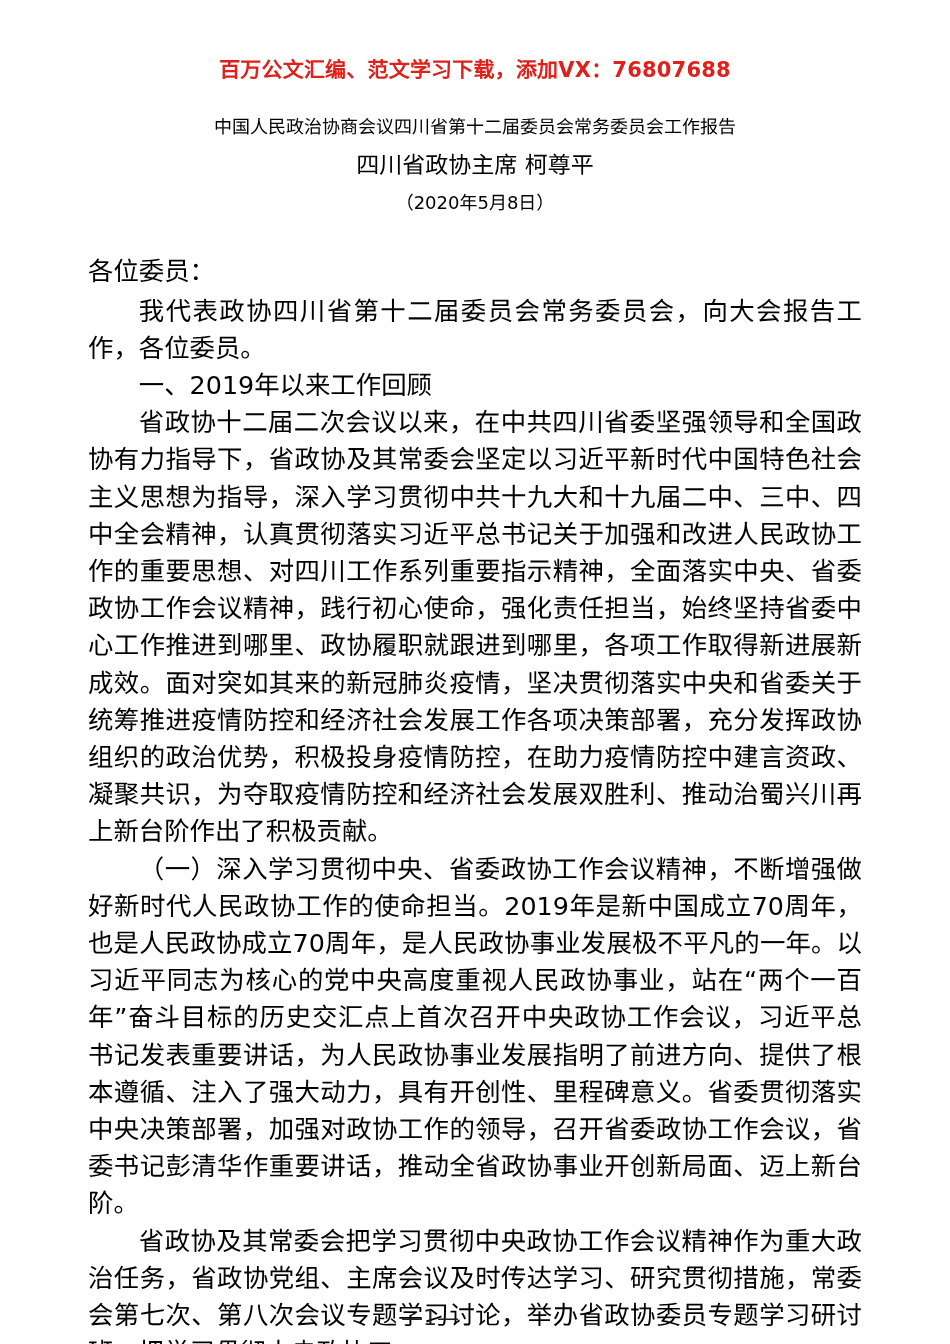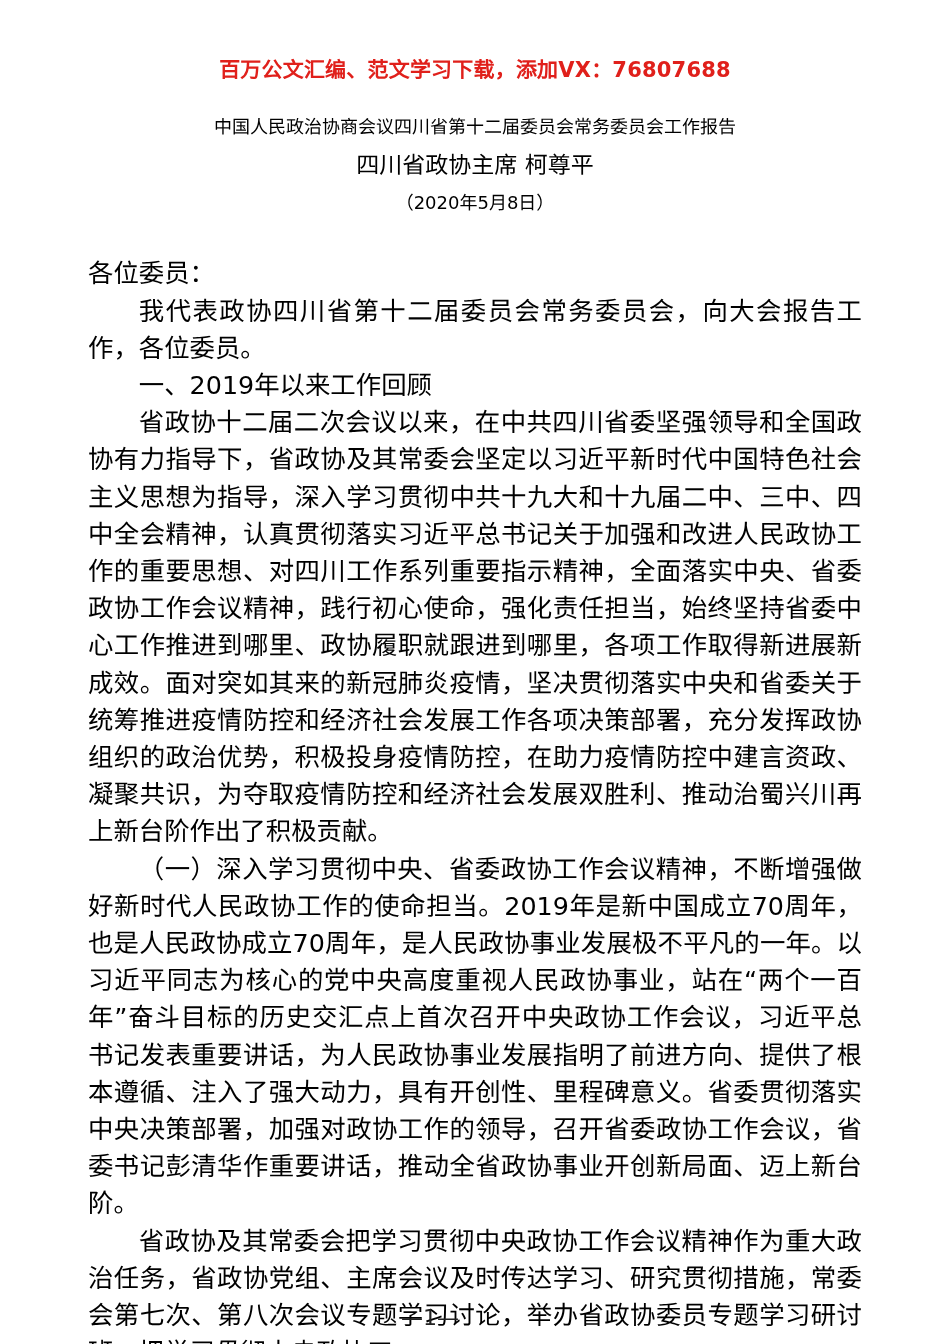--- a/index.html
+++ b/index.html
@@ -75,20 +75,21 @@
     text-align: justify;
     text-justify: inter-ideograph;
     text-align-last: left;
     letter-spacing: 0px;
   }
   p.indent {
     text-indent: 2em;
   }
   p.noindent {
     text-indent: 0;
+    font-family: Liberation Mono, monospace;
   }
   .bold-run {
     font-weight: normal;
   }
 
   
   .page-footer {
     position: absolute;
     left: 0;
     right: 0;

